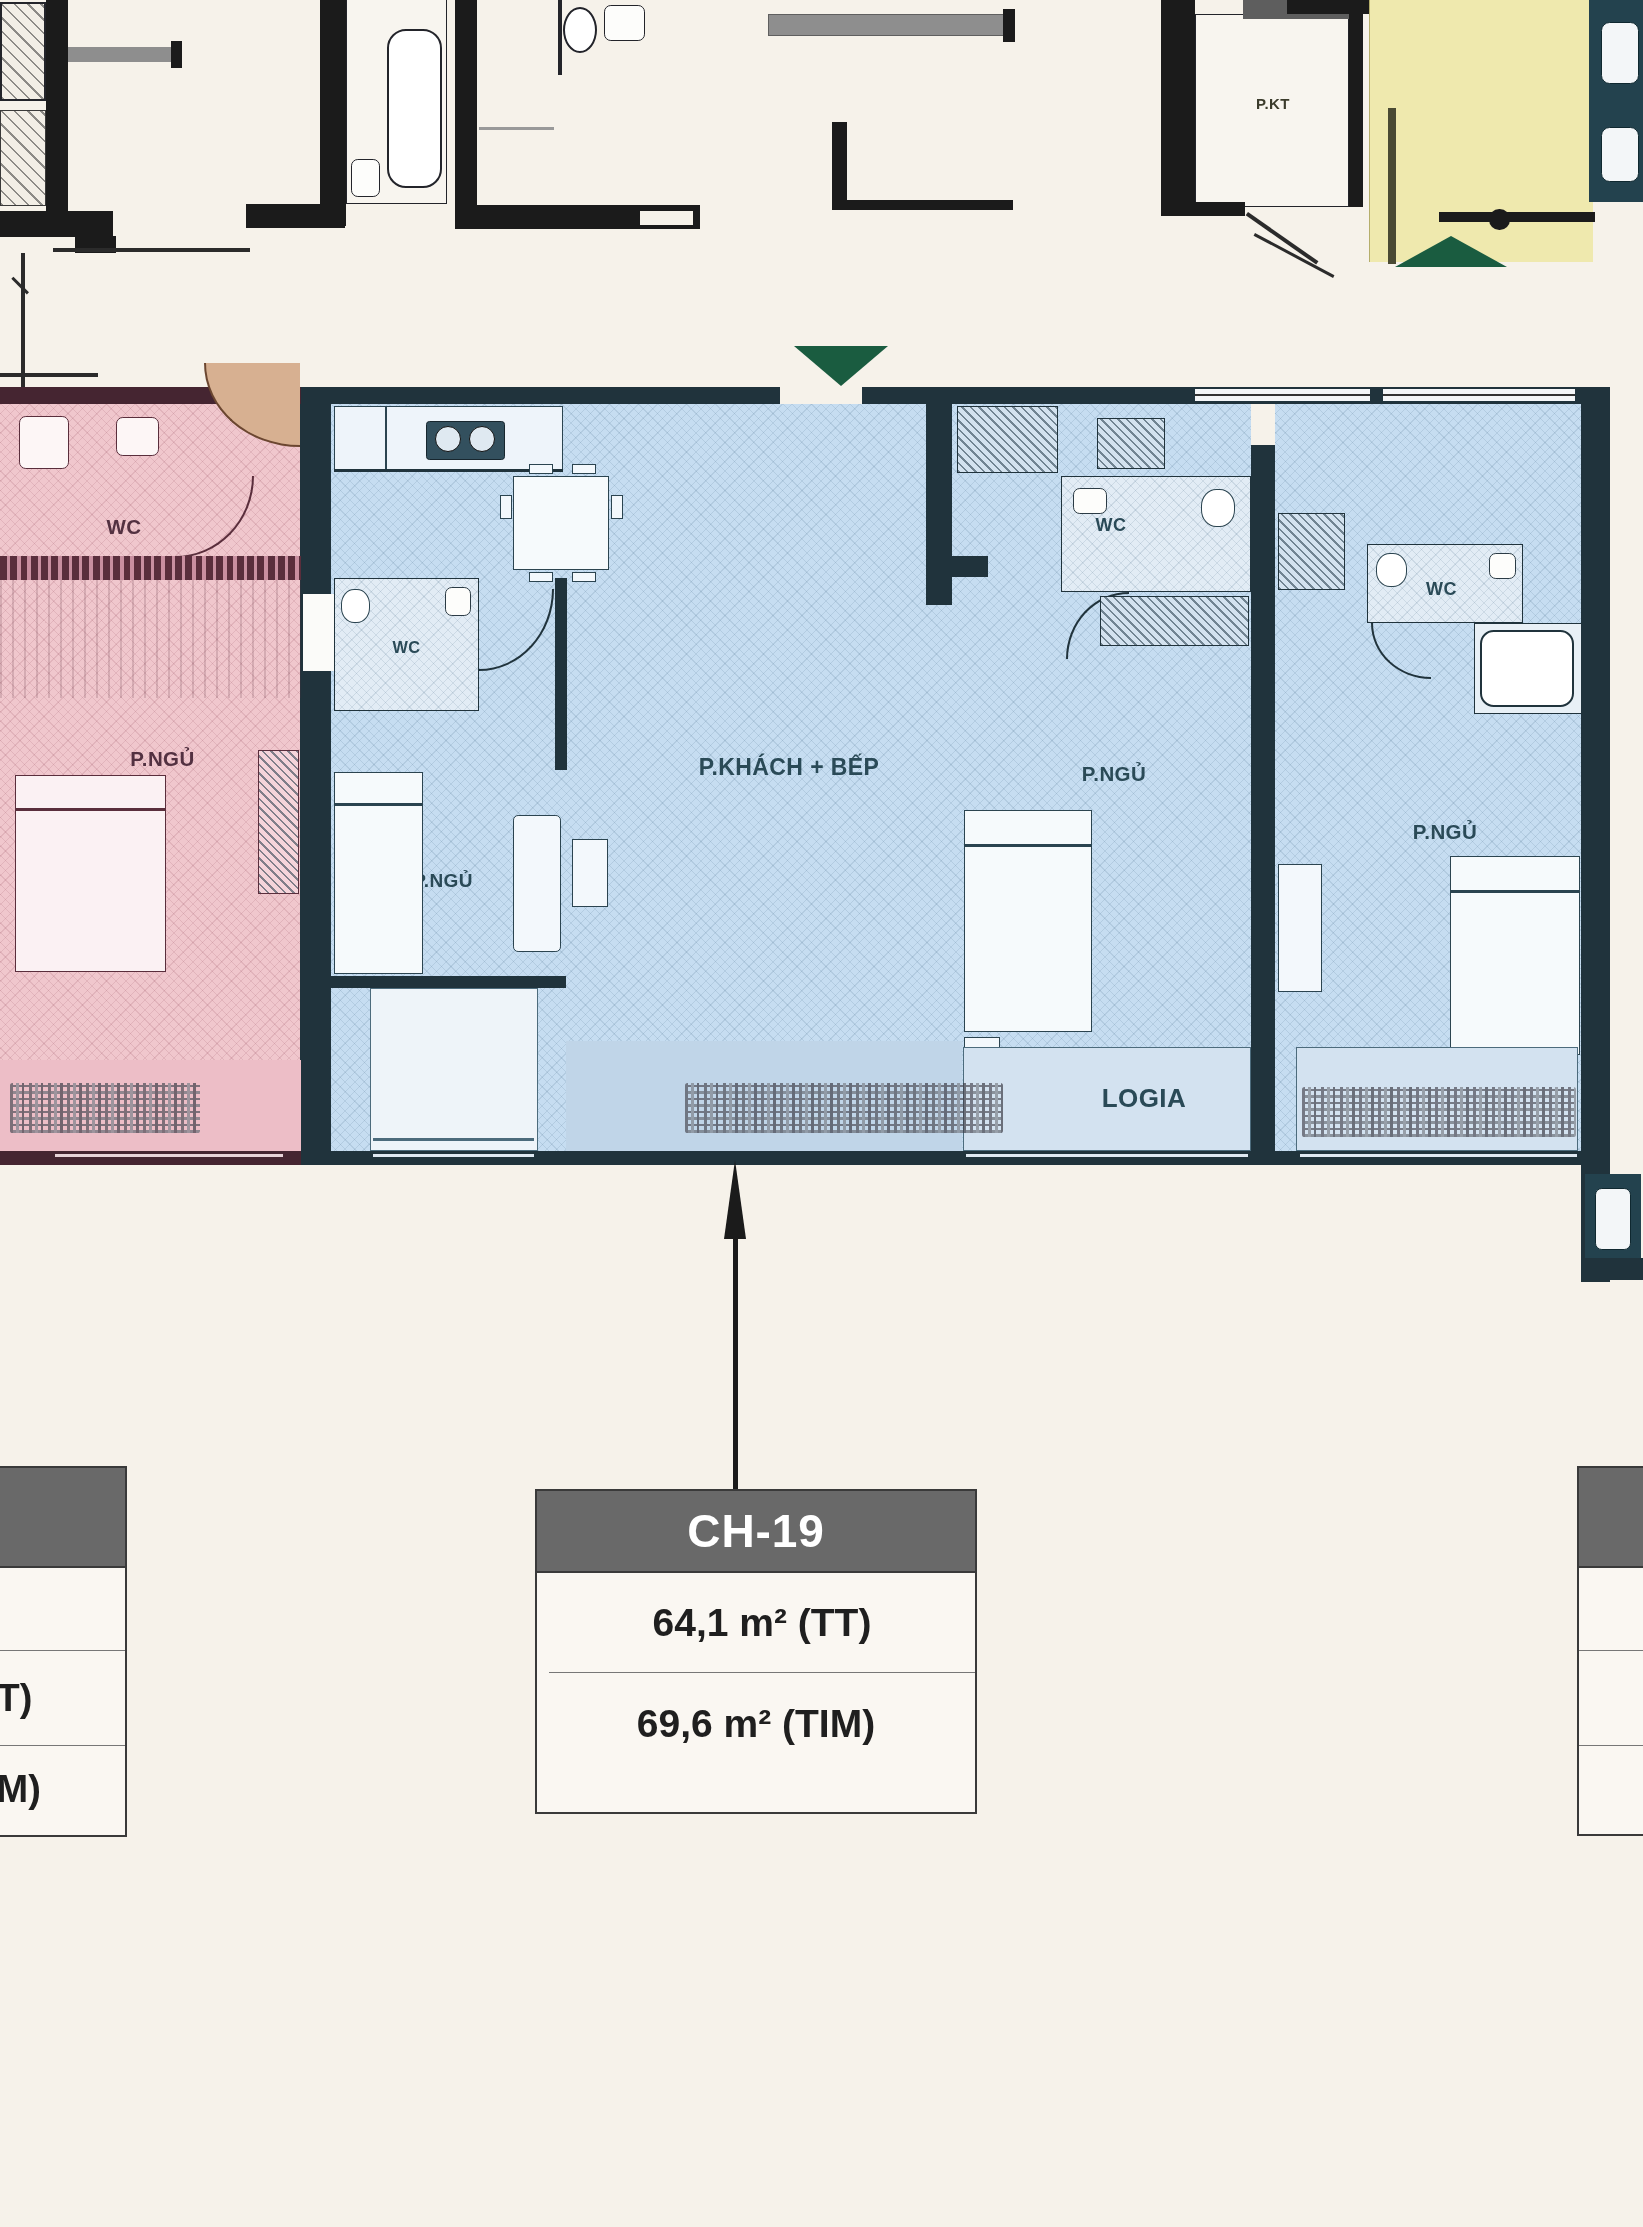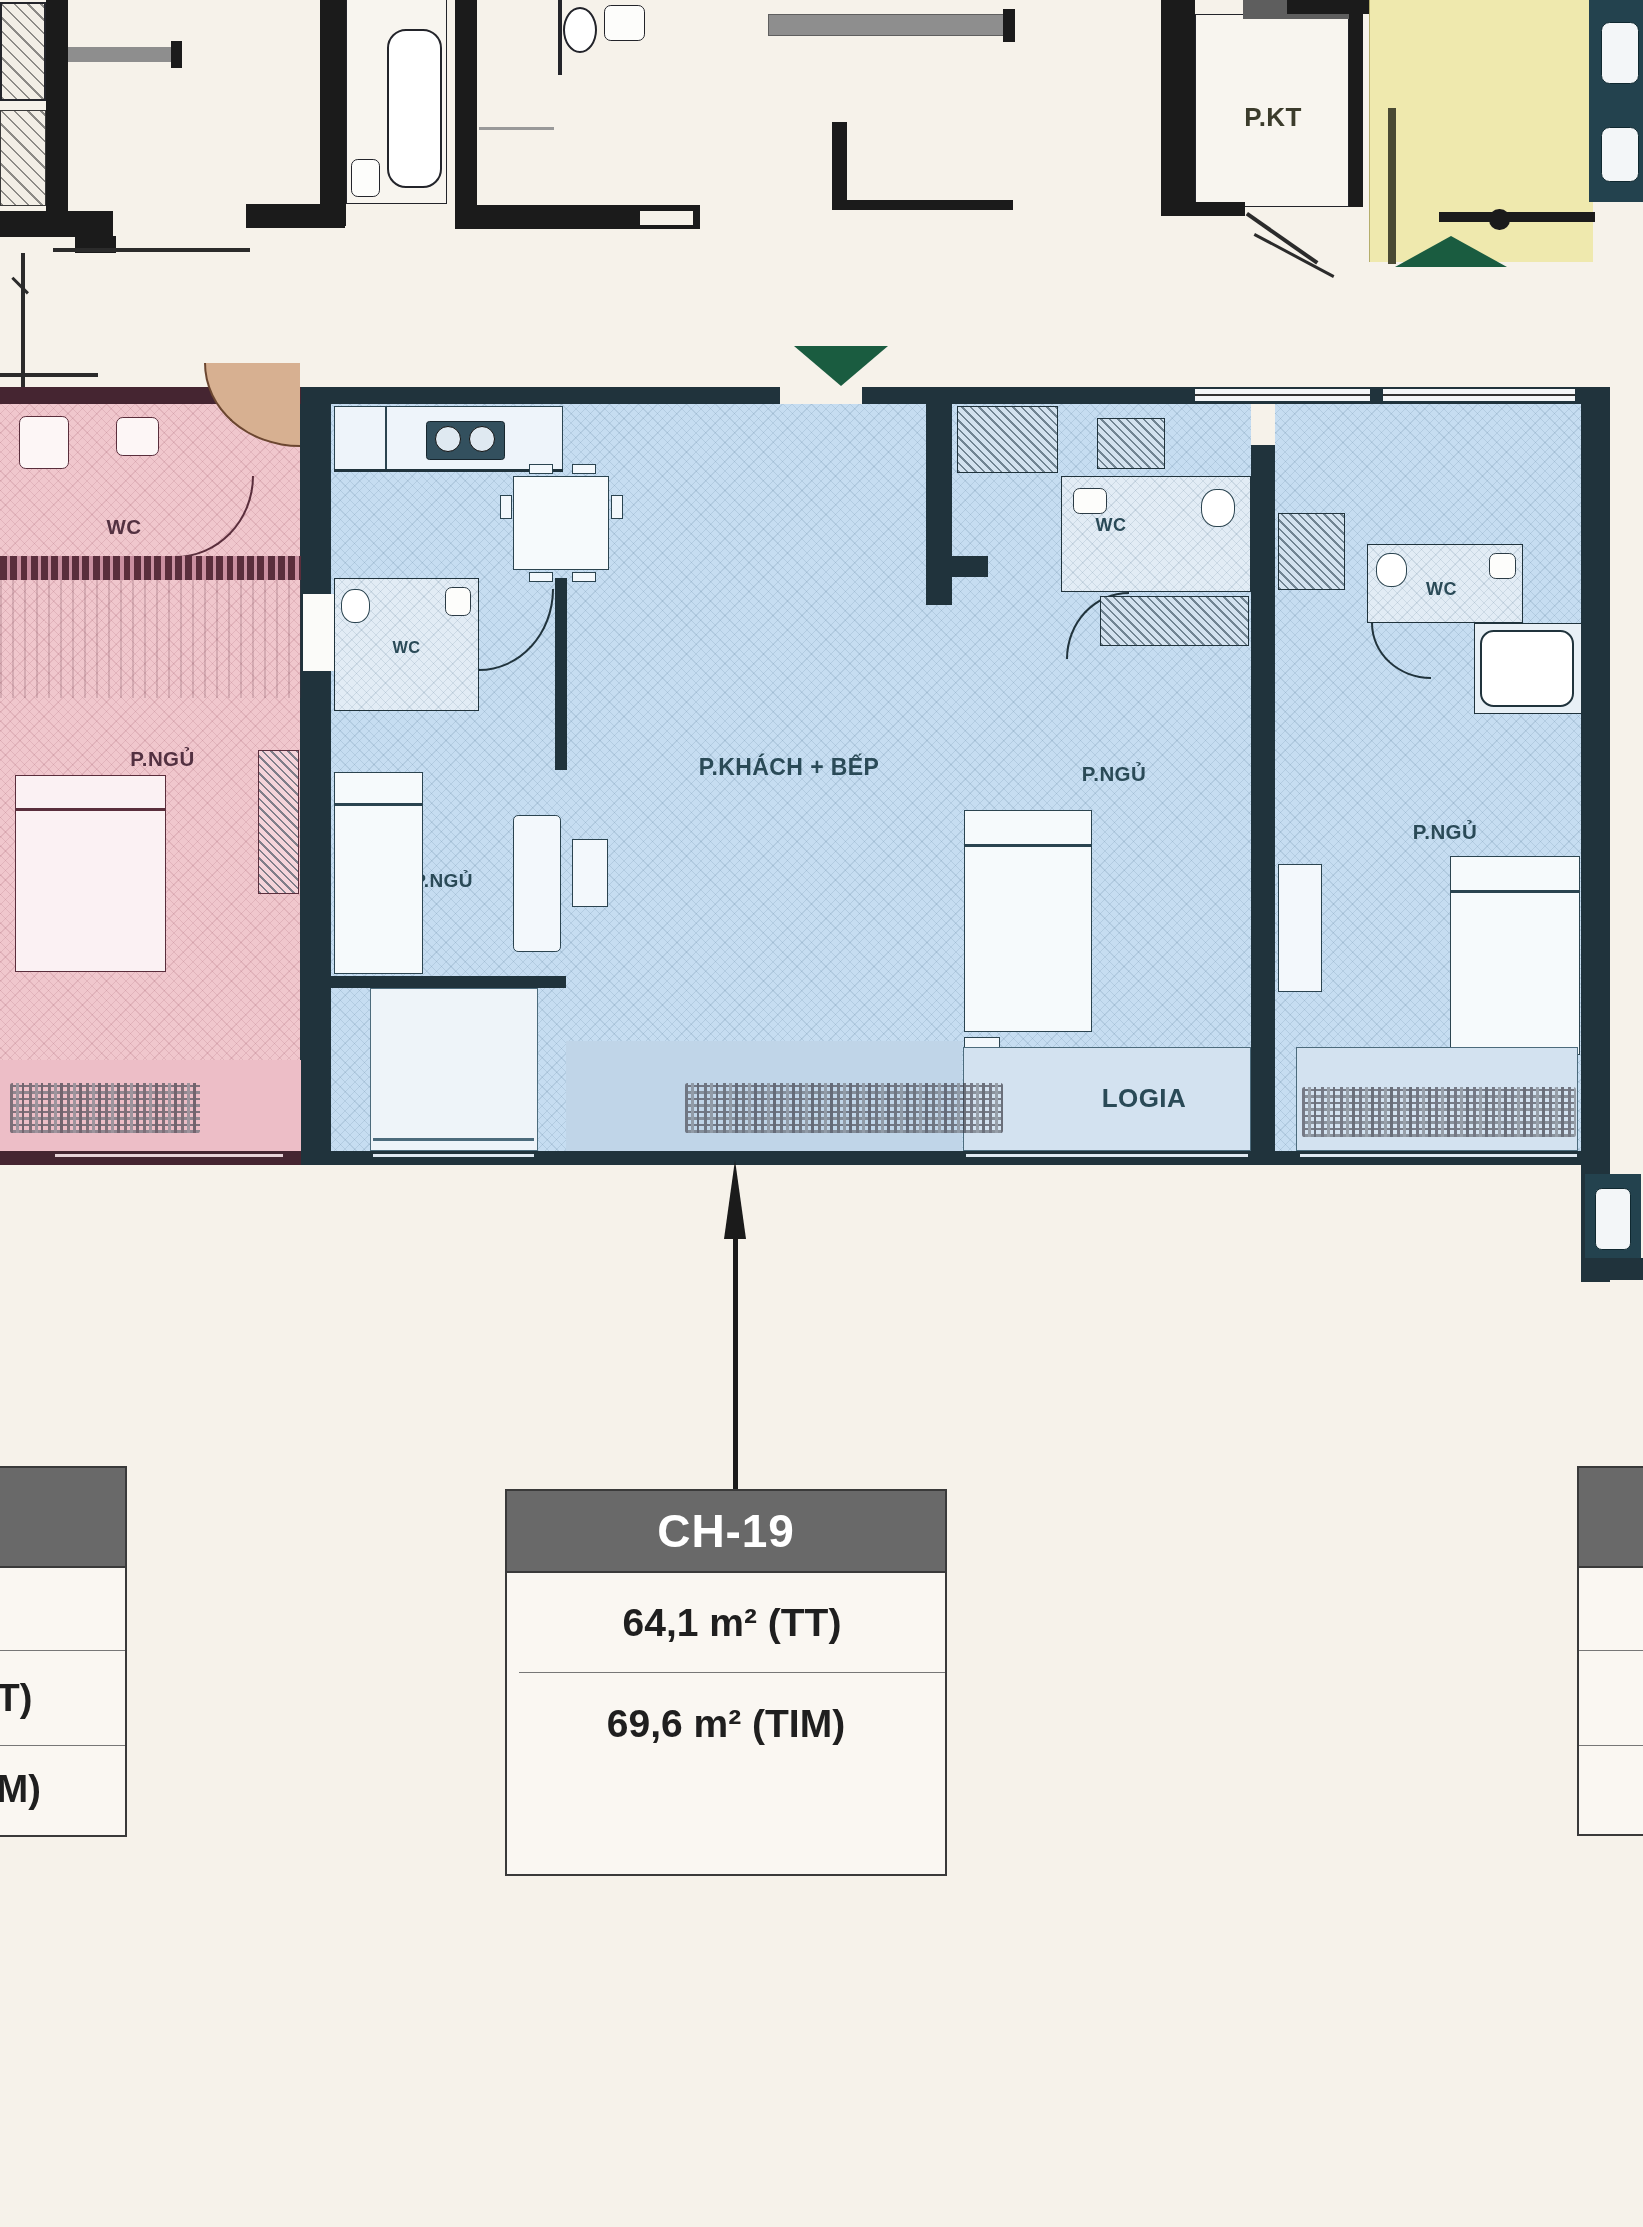--- a/index.html
+++ b/index.html
@@ -66,21 +66,21 @@
   <div class="abs" style="left:455px;top:205px;width:245px;height:24px;background:#1b1b1b;"></div>
   <div class="abs" style="left:640px;top:211px;width:53px;height:13.7px;background:#f6f2ea;"></div>
   <div class="abs gray" style="left:768px;top:13.7px;width:241px;height:22px;border:0.9px solid #5f5f5f;"></div>
   <div class="abs" style="left:1003px;top:8.6px;width:12px;height:33px;background:#1b1b1b;"></div>
   <div class="abs" style="left:832px;top:122px;width:15.4px;height:87px;background:#1b1b1b;"></div>
   <div class="abs" style="left:832px;top:200px;width:181px;height:10.3px;background:#1b1b1b;"></div>
 
   <div class="abs" style="left:1161px;top:0px;width:34px;height:216px;background:#1b1b1b;"></div>
   <div class="abs room" style="left:1195px;top:13.7px;width:154px;height:193px;"></div>
   <div class="abs" style="left:1243px;top:0px;width:108px;height:19px;background:#5e5e5e;"></div>
-  <div class="abs lbl lblk" style="left:1232px;top:104px;width:82px;height:26px;font-size:26px;">P.KT</div>
+  <div class="abs lbl lblk" style="left:1232px;top:90px;width:82px;height:26px;font-size:15px;">P.KT</div>
   <div class="abs" style="left:1349px;top:13.7px;width:13.7px;height:193px;background:#1b1b1b;"></div>
   <div class="abs" style="left:1287px;top:0px;width:101px;height:13.7px;background:#1b1b1b;"></div>
   <div class="abs" style="left:1378px;top:13.7px;width:60px;height:10.3px;background:#4a4a33;"></div>
   <div class="abs" style="left:1195px;top:202px;width:50px;height:13.7px;background:#1b1b1b;"></div>
   <div class="abs" style="left:1248px;top:212px;width:86px;height:4.3px;background:#2b2b2b;transform:rotate(35deg);transform-origin:left top;"></div>
 
   <div class="abs" style="left:1369px;top:0px;width:224px;height:262px;background:#efe9ae;border-left:1.7px solid #b5ae6b;"></div>
   <div class="abs" style="left:1388px;top:108px;width:7.7px;height:156px;background:#4a4a33;"></div>
   <div class="abs" style="left:1489px;top:209px;width:20.5px;height:20.5px;background:#1b1b1b;border-radius:50%;"></div>
   <div class="abs" style="left:1439px;top:212px;width:156px;height:10.3px;background:#1b1b1b;"></div>
@@ -212,21 +212,21 @@
     <div class="tbl-h" style="height:98px;"></div>
     <div class="tbl-r" style="height:82px;"></div>
     <div class="tbl-r" style="height:94px;justify-content:flex-start;font-size:38px;padding-left:1.7px;">
         <span>T)</span>
       </div>
     <div class="tbl-r" style="height:86px;justify-content:flex-start;font-size:38px;padding-left:1.7px;border-bottom:none;">
         <span>M)</span>
       </div>
   </div>
 
-  <div class="abs tbl" style="left:505px;top:1489px;width:442px;height:387px;">
+  <div class="abs tbl" style="left:535px;top:1489px;width:442px;height:325px;">
     <div class="tbl-h" style="height:80px;font-size:46px;letter-spacing:0.9px;">
         <span>CH-19</span>
       </div>
     <div class="tbl-r" style="height:99px;font-size:39px;margin-left:12px;">
         <span>64,1 m² (TT)</span>
       </div>
     <div class="tbl-r" style="height:101px;font-size:39px;border-bottom:none;">
         <span>69,6 m² (TIM)</span>
       </div>
   </div>

